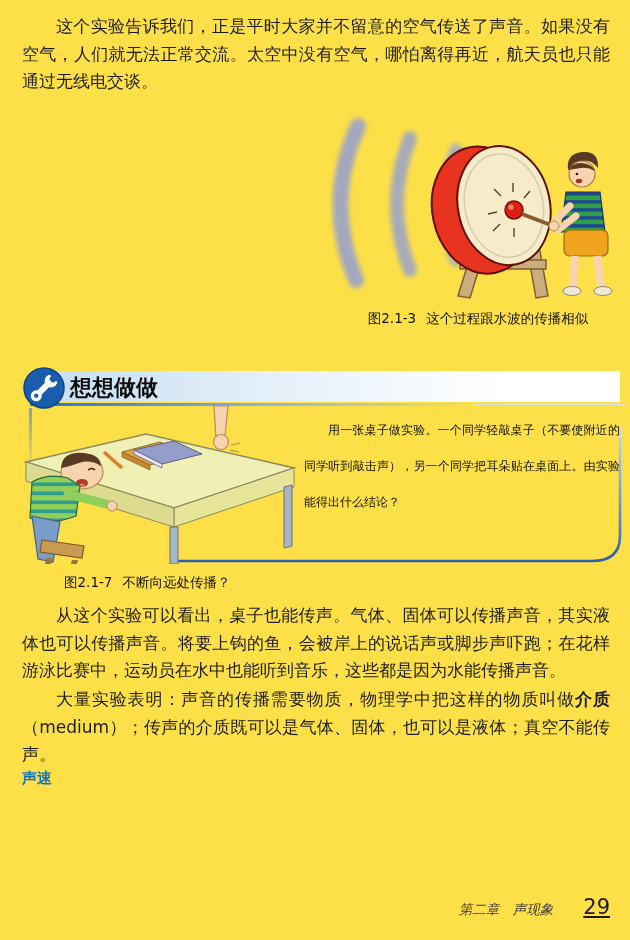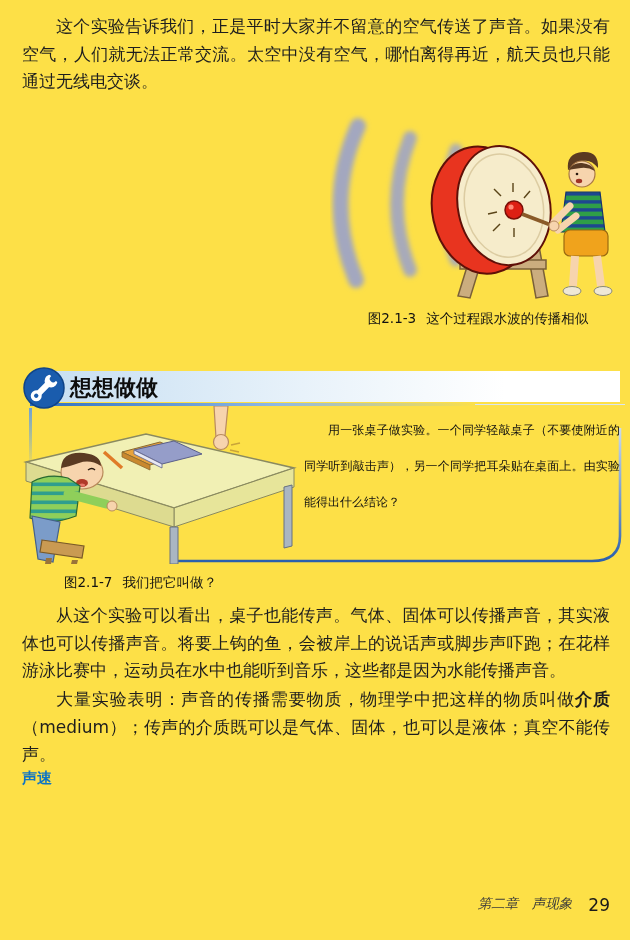--- a/index.html
+++ b/index.html
@@ -25,24 +25,24 @@
   .tbox-leftline{position:absolute;left:9px;top:42px;width:3px;height:62px;
                  background:linear-gradient(#6ea2d6,rgba(255,255,255,0));}
   .tbox-border{position:absolute;left:0;top:0;width:602px;height:200px;}
   .tbox-art{position:absolute;left:-2px;top:40px;width:292px;height:158px;}
   .tbox-text{position:absolute;left:284px;top:46px;width:316px;font-size:12px;line-height:36px;
              font-family:"DejaVu Serif","Liberation Serif",serif;
              text-align:justify;text-indent:2em;color:#101010;}
   .cap217{position:absolute;left:64px;top:574px;font-size:13.5px;color:#111;}
   .cap217 .lbl{margin-right:10px;}
   .sec-head{position:absolute;left:22px;top:769px;font-size:15px;font-weight:bold;color:#0d74c5;}
-  .footer{position:absolute;right:20px;top:895px;display:flex;align-items:flex-start;gap:16px;}
+  .footer{position:absolute;right:20px;top:895px;display:flex;align-items:flex-end;gap:30px;}
   .footer .chap{font-size:13.5px;font-style:italic;color:#3a3a3a;
                 font-family:"DejaVu Serif","Liberation Serif",serif;}
-  .footer .pno{font-size:17px;color:#1a1a1a;}
+  .footer .pno{font-size:21px;color:#1a1a1a;text-decoration:underline;}
 </style>
 </head>
 <body>
 
 <div class="page">
 
   <div class="body-par" style="left:22px;top:13px;width:588px;">这个实验告诉我们，正是平时大家并不留意的空气传送了声音。如果没有空气，人们就无法正常交流。太空中没有空气，哪怕离得再近，航天员也只能通过无线电交谈。</div>
 
 
   <div class="figure1">
@@ -182,21 +182,21 @@
         <path d="M14,110 l28,6 -7,40 -15,-3 z" fill="#7b9cc9" stroke="#44618a" stroke-width="1.2"></path>
         <polygon points="24,134 66,140 64,152 22,146" fill="#c99a52" stroke="#7a5a28" stroke-width="1.2"></polygon>
         <polygon points="28,152 34,152 33,158 27,158" fill="#9a7438"></polygon>
         <polygon points="54,154 60,154 59,158 53,158" fill="#9a7438"></polygon>
       </g>
     </svg>
 
     <div class="tbox-text">用一张桌子做实验。一个同学轻敲桌子（不要使附近的同学听到敲击声），另一个同学把耳朵贴在桌面上。由实验能得出什么结论？</div>
   </div>
 
-  <div class="cap217"><span class="lbl">图2.1-7</span><span>我们把它叫做？</span></div>
+  <div class="cap217"><span class="lbl">图2.1-7</span><span>不断向远处传播？</span></div>
 
   <div class="body-par" style="left:22px;top:602px;width:588px;">从这个实验可以看出，桌子也能传声。气体、固体可以传播声音，其实液体也可以传播声音。将要上钩的鱼，会被岸上的说话声或脚步声吓跑；在花样游泳比赛中，运动员在水中也能听到音乐，这些都是因为水能传播声音。</div>
 
   <div class="body-par" style="left:22px;top:686px;width:588px;"><span>大量实验表明：声音的传播需要物质，物理学中把这样的物质叫做</span><span class="b">介质</span><span>（medium）；传声的介质既可以是气体、固体，也可以是液体；真空不能传声。</span></div>
 
   <div class="sec-head">声速</div>
 
 
   <div class="footer">
     <span class="chap">第二章　声现象</span>

